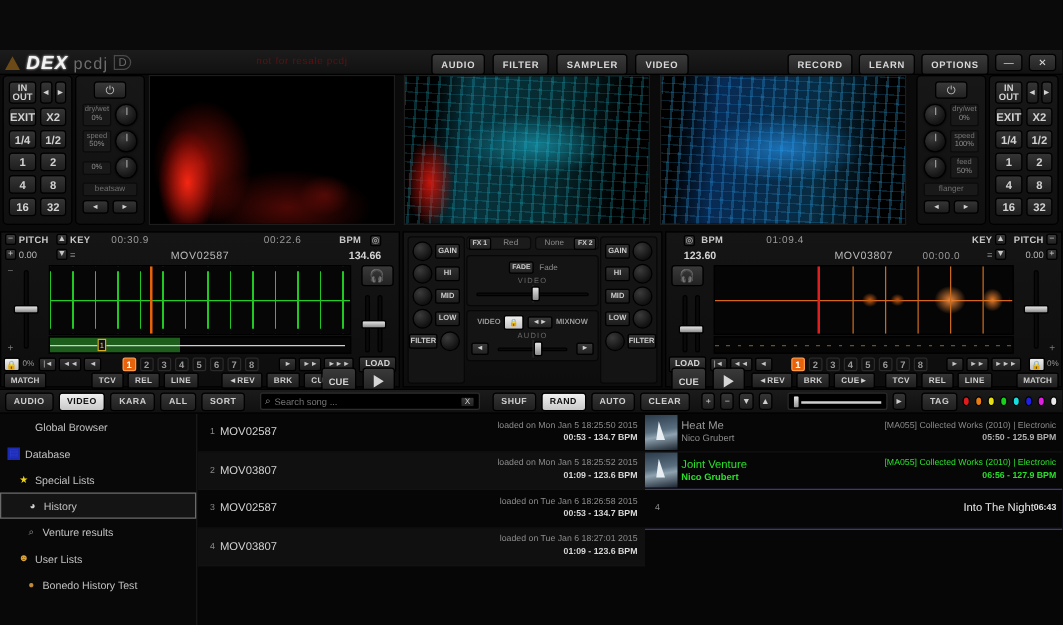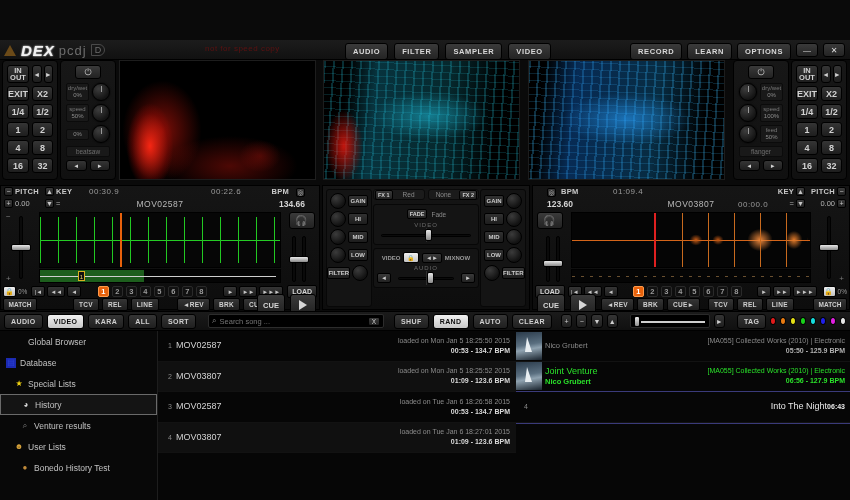--- a/index.html
+++ b/index.html
@@ -253,21 +253,21 @@
 
 <div class="app">
 
   <div class="topbar"></div>
   <div class="brandzone">
     <div class="logo-tri"></div>
     <span class="dex">DEX</span>
     <span class="pcdj">pcdj</span>
     <span class="dlogo">D</span>
   </div>
-  <div class="notforresale">not for speed copy</div>
+  <div class="notforresale">not for resale pcdj</div>
 
   <div class="tb-center">
     <button class="tbtn">AUDIO</button>
     <button class="tbtn">FILTER</button>
     <button class="tbtn">SAMPLER</button>
     <button class="tbtn">VIDEO</button>
   </div>
   <div class="tb-right">
     <button class="tbtn">RECORD</button>
     <button class="tbtn">LEARN</button>
@@ -828,20 +828,21 @@
   </div>
 
   <div class="playlist">
     <div class="prow">
       <div class="pthumb" style="background:linear-gradient(170deg,#2a3a4a 0%,#5a6f80 45%,#8fa2b0 60%,#1a242e 100%);">
         <div style="position:absolute;left:9px;top:5px;width:0;height:0;
                     border-left:2px solid transparent;border-right:5px solid transparent;
                     border-bottom:15px solid #e8eef2;"></div>
       </div>
       <div class="pleft">
+        <div class="ptitle" style="color:#9a9a9a;">Heat Me</div>
         <div class="partist" style="color:#8a8a8a;font-weight:normal;">Nico Grubert</div>
       </div>
       <div class="pright">
         <div class="palbum" style="color:#8a8a8a;">[MA055] Collected Works (2010) | Electronic</div>
         <div class="ptime" style="color:#b0b0b0;">05:50 - 125.9 BPM</div>
       </div>
     </div>
     <div class="prow">
       <div class="pthumb" style="background:linear-gradient(170deg,#2a3a4a 0%,#5a6f80 45%,#8fa2b0 60%,#1a242e 100%);">
         <div style="position:absolute;left:9px;top:5px;width:0;height:0;

